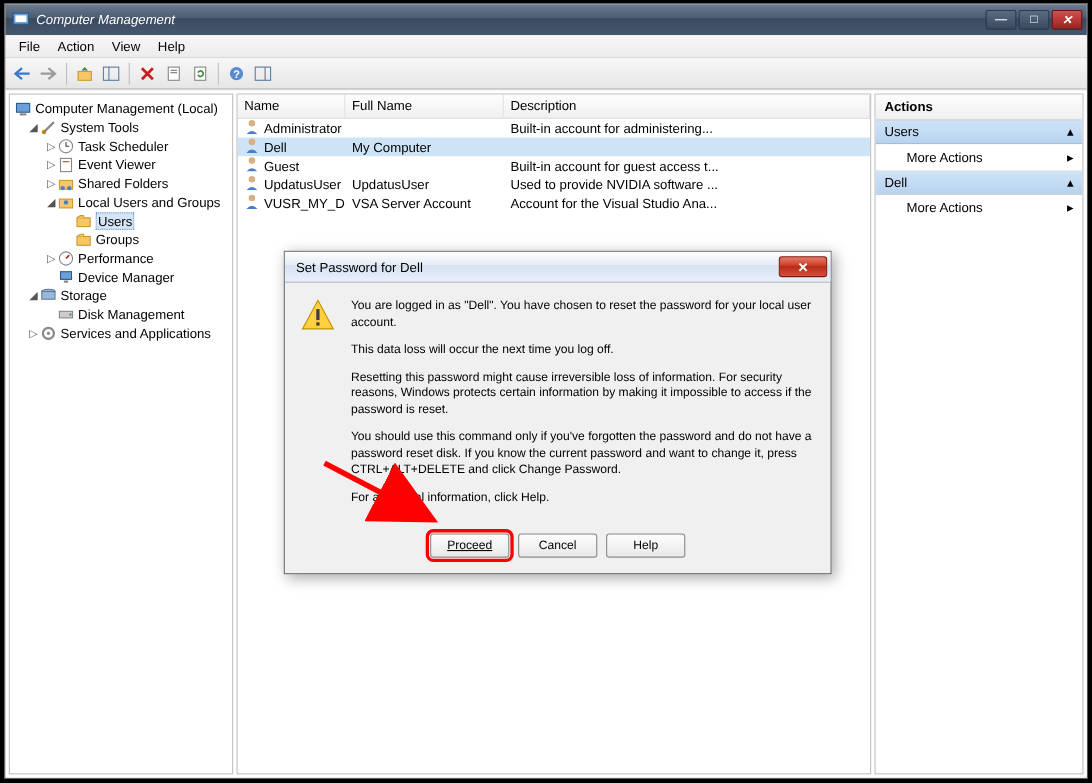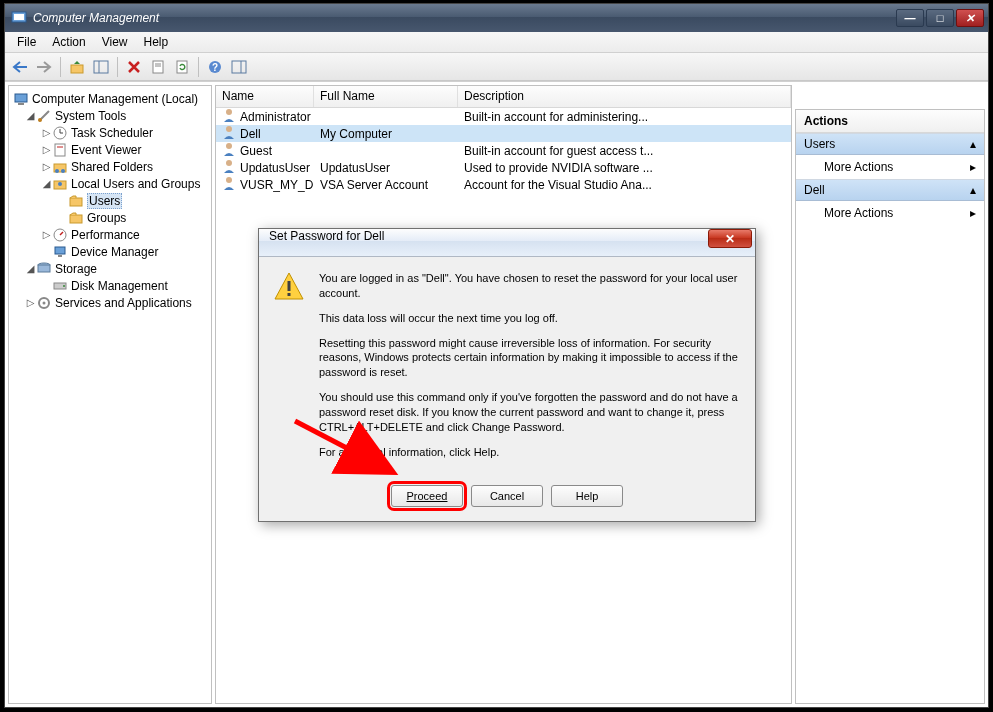--- a/index.html
+++ b/index.html
@@ -75,21 +75,21 @@
   flex: 1;
   display: flex;
   border-top: 1px solid #d0d0d0;
   min-height: 0;
   background:#fff;
   padding: 3px;
 }
 .pane { border: 1px solid #c0c0c0; background: #fff; overflow: auto; }
 .tree-pane { width: 204px; }
 .list-pane { flex: 1; margin: 0 3px; display: flex; flex-direction: column; }
-.actions-pane { width: 190px; display: flex; flex-direction: column; margin-top: 24px; }
+.actions-pane { width: 190px; display: flex; flex-direction: column; }
 .tree { padding: 4px 2px; }
 .tree-row { display: flex; align-items: center; height: 17px; white-space: nowrap; cursor: pointer; }
 .tree-row .tw { display:inline-block; width:11px; text-align:center; font-size:10px; color:#555; }
 .tree-row .icon { width: 16px; height: 16px; margin-right: 3px; display:inline-block; }
 .tree-row.selected .label { background: #d6e5f5; border: 1px dotted #7da2ce; padding: 0 1px; }
 .indent-0 { padding-left: 2px; align-items: center; }
 .indent-1 { padding-left: 14px; }
 .indent-2 { padding-left: 30px; }
 .indent-3 { padding-left: 46px; }
 .list-header {
@@ -139,21 +139,21 @@
   width: 498px;
   background: #f0f0f0;
   border: 1px solid #707070;
   box-shadow: 3px 3px 12px rgba(0,0,0,.35);
   display: flex; flex-direction: column;
 }
 .dialog .dlg-title {
   height: 28px;
   background: linear-gradient(#fdfdfd,#e4ecf7 45%,#d6e2f1 46%,#e8f0fa);
   border-bottom: 1px solid #b0b8c4;
-  display: flex; align-items: flex-start;
+  display: flex; align-items: center;
   padding: 0 1px 0 10px;
   font-size: 12px;
 }
 .dlg-title .t { flex: 1; }
 .dlg-close {
   width: 44px; height: 19px;
   background: linear-gradient(#e87a6a,#c93a24 45%,#b82a14 46%,#d05040);
   border: 1px solid #8a1a08;
   border-radius: 3px;
   color: #fff;

